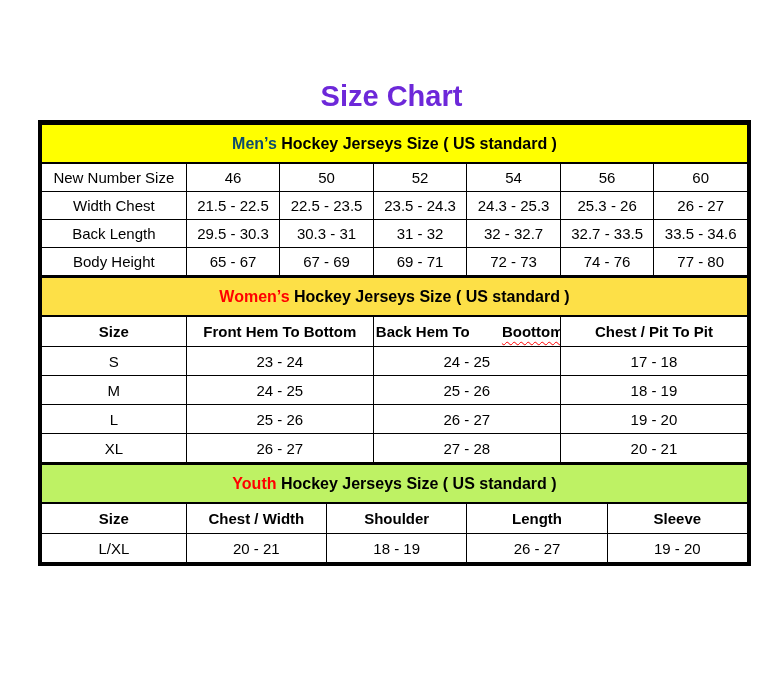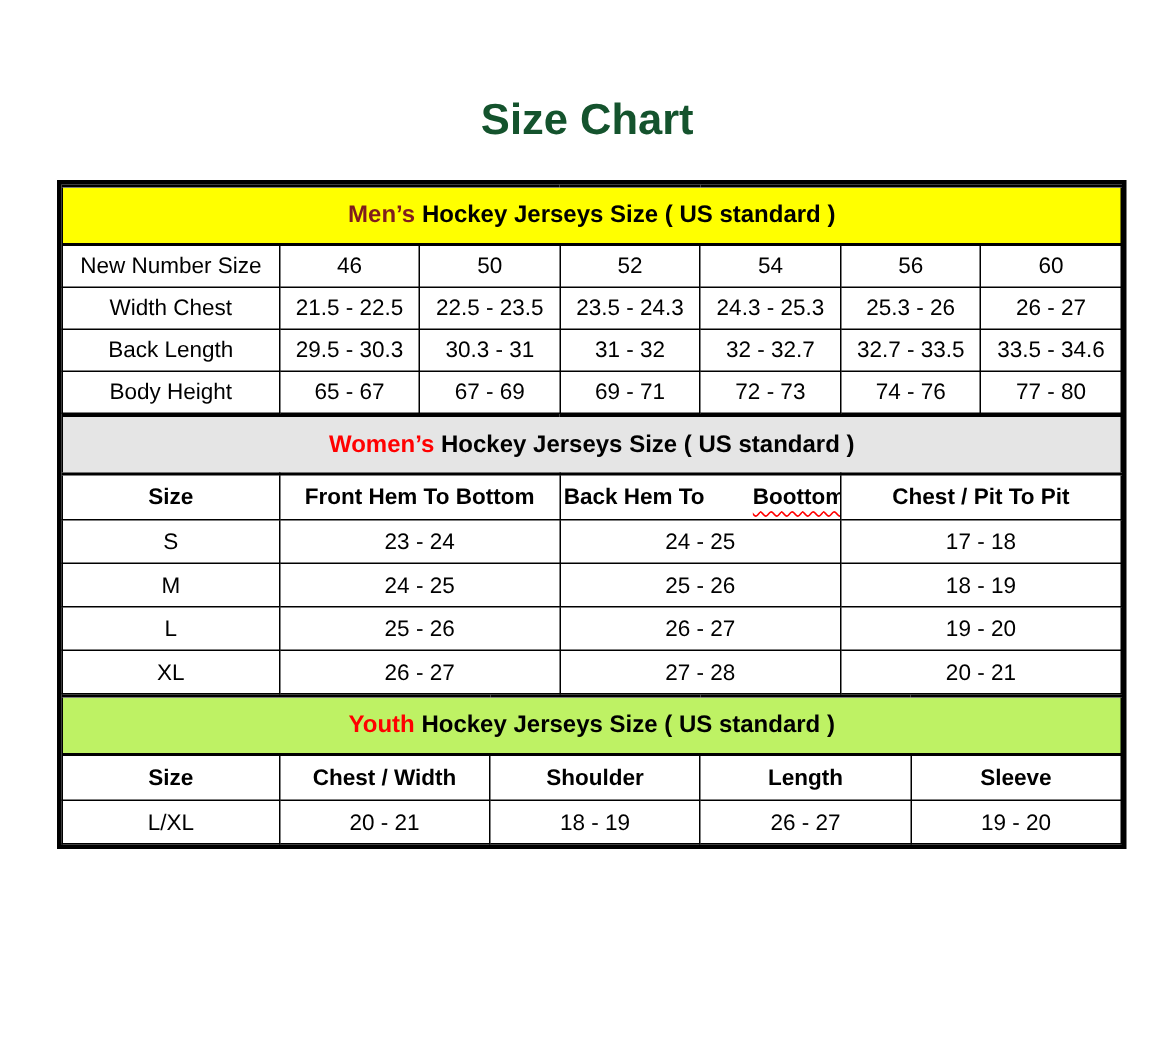--- a/index.html
+++ b/index.html
@@ -42,38 +42,38 @@
     text-decoration-thickness: 1px;
     text-underline-offset: 4px;
     margin-left: 28px;
   }
 </style>
 </head>
 <body>
 
 <div class="page">
 
-  <div class="title" style="color: #14532d;">Size Chart</div>
+  <div class="title" style="color: #6d28d9; margin-top: 16px;">Size Chart</div>
 
   <div class="table-wrap">
 
     <table class="men">
       <colgroup>
         <col style="width:20.5%">
           <col style="width:13.25%">
           <col style="width:13.25%">
         <col style="width:13.25%">
           <col style="width:13.25%">
           <col style="width:13.25%">
           <col style="width:13.25%">
       </colgroup>
       <tbody>
           <tr class="section-header">
         <td colspan="7" style="background-color: rgb(255, 255, 0);">
-          <span style="color: #7f1d1d;">Men’s</span><span> Hockey Jerseys Size ( US standard )</span>
+          <span style="color: #0c4a6e;">Men’s</span><span> Hockey Jerseys Size ( US standard )</span>
         </td>
       </tr>
       <tr class="data-row">
         <td>New Number Size</td>
         <td>46</td>
         <td>50</td>
         <td>52</td>
         <td>54</td>
         <td>56</td>
         <td>60</td>
@@ -110,21 +110,21 @@
 
     <table class="women">
       <colgroup>
         <col style="width:20.5%">
           <col style="width:26.5%">
           <col style="width:26.5%">
           <col style="width:26.5%">
       </colgroup>
       <tbody>
           <tr class="section-header">
-        <td colspan="4" style="background-color: #e5e5e5;">
+        <td colspan="4" style="background-color: #fde047;">
           <span style="color: rgb(255, 0, 0);">Women’s</span><span> Hockey Jerseys Size ( US standard )</span>
         </td>
       </tr>
       <tr class="col-header">
         <th>Size</th>
         <th>Front Hem To Bottom</th>
         <th><span>Back Hem To </span><span class="squiggle">Boottom</span></th>
         <th>Chest / Pit To Pit</th>
       </tr>
       <tr class="data-row">

